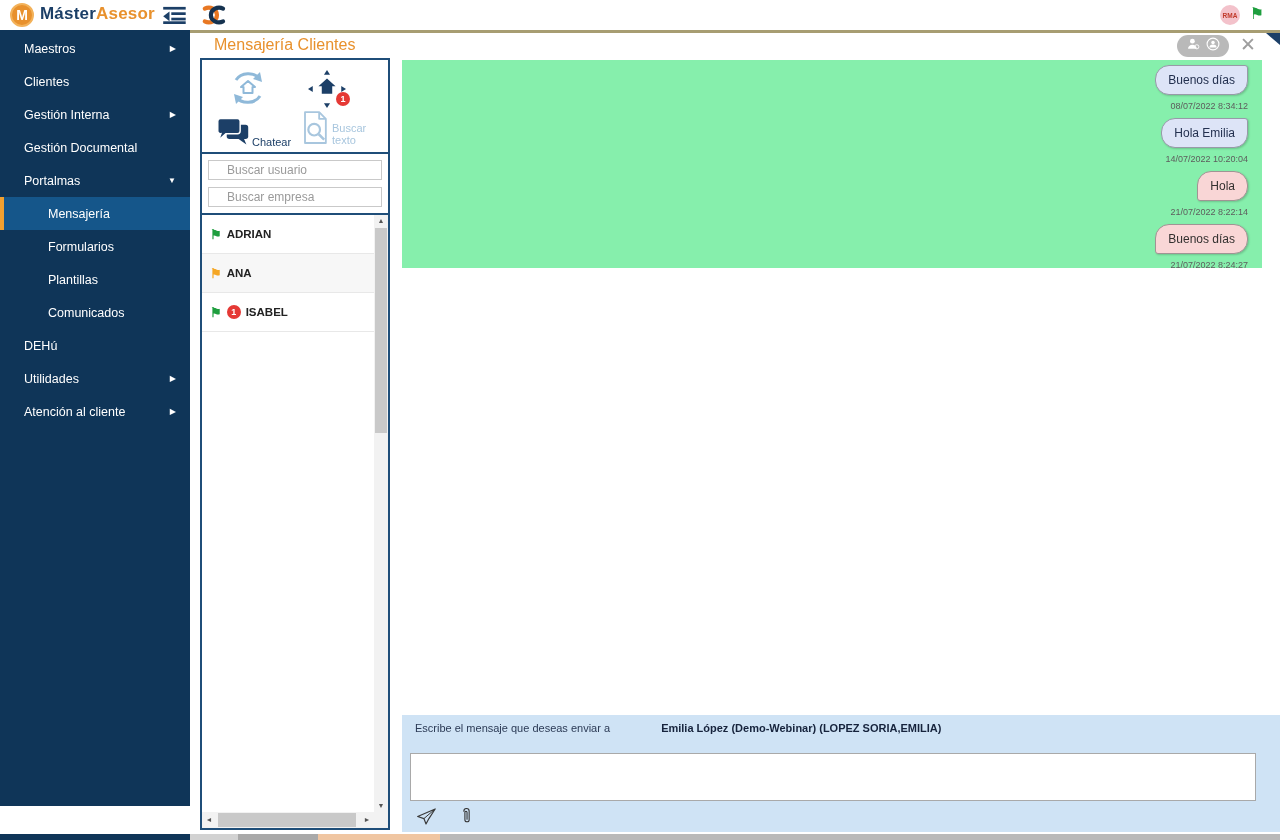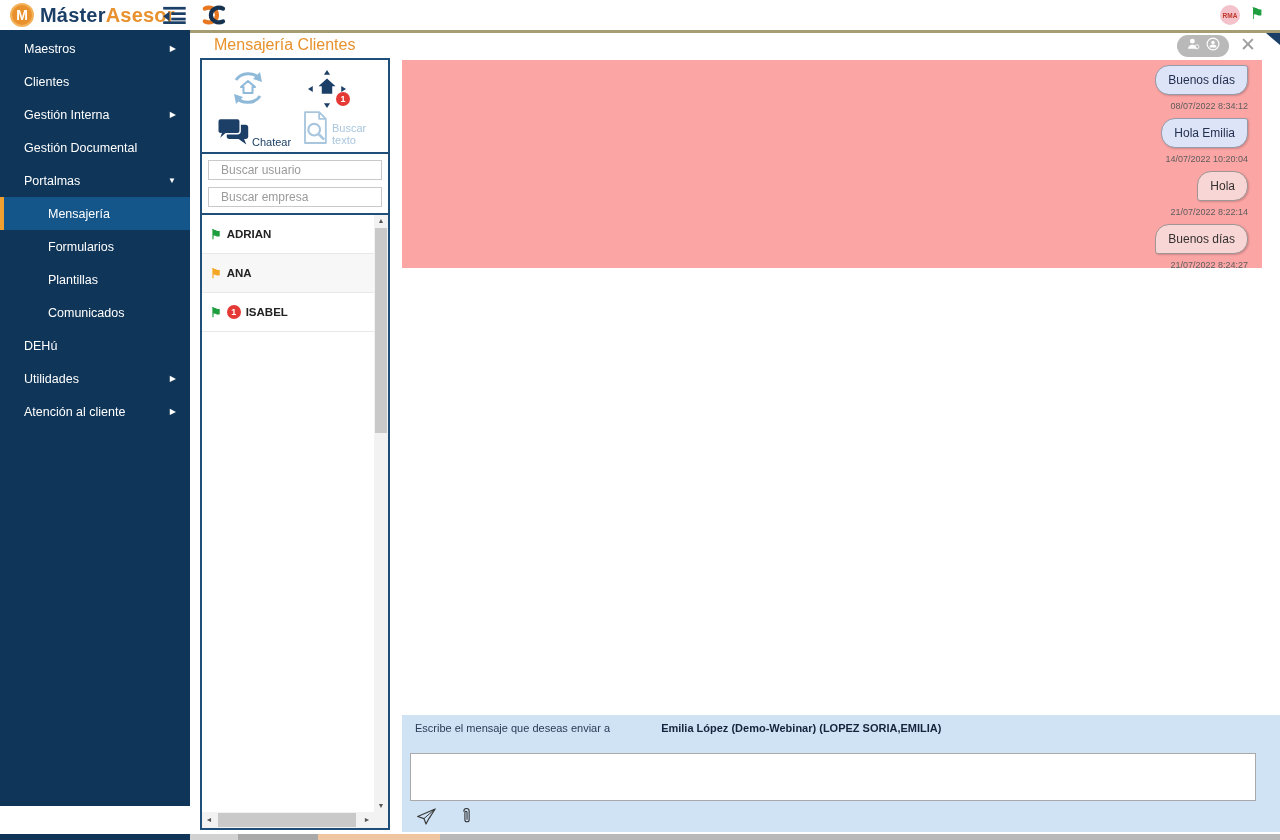--- a/index.html
+++ b/index.html
@@ -6,21 +6,21 @@
   body{
     width:1280px;height:840px;position:relative;overflow:hidden;
     background:#ffffff;font-family:"Liberation Sans",sans-serif;
     -webkit-font-smoothing:antialiased;
   }
   
   #topbar{position:absolute;left:0;top:0;width:1280px;height:30px;background:#fff;display:flex;align-items:center;}
   .brand-monogram{position:absolute;left:10px;top:3px;width:24px;height:24px;border-radius:50%;
     background:#e8912d;color:#fff;font-weight:bold;font-size:14px;display:flex;align-items:center;justify-content:center;
     border:2px solid #f3b25a;box-sizing:border-box;}
-  .brand-text{position:absolute;left:40px;top:4px;font-size:20px;font-weight:bold;letter-spacing:.2px;}
+  .brand-text{position:absolute;left:40px;top:4px;font-size:17px;font-weight:bold;letter-spacing:.2px;}
   .brand-text .p1{color:#1c3f67;}
   .brand-text .p2{color:#e8912d;}
   .collapse-icon{position:absolute;left:162px;top:6px;}
   .c-logo{position:absolute;left:198px;top:4px;}
   .topbar-avatar{position:absolute;right:40px;top:5px;width:20px;height:20px;border-radius:50%;
     background:#f3c2cb;color:#c0392b;font-size:6.5px;font-weight:bold;display:flex;align-items:center;justify-content:center;}
   .topbar-flag{position:absolute;right:16px;top:4px;color:#1e9e3e;font-size:16px;line-height:20px;}
   
   #tan-line{position:absolute;left:190px;top:30px;width:1090px;height:3px;background:#a79d72;}
   #corner-triangle{position:absolute;right:0px;top:33px;width:0;height:0;
@@ -43,21 +43,21 @@
   .tools-icons{height:92px;border-bottom:2px solid #1f4e79;position:relative;flex:none;}
   .ti-refresh{position:absolute;left:24px;top:6px;cursor:pointer;}
   .ti-movehome{position:absolute;left:106px;top:10px;cursor:pointer;}
   .ti-badge{position:absolute;left:134px;top:32px;width:14px;height:14px;border-radius:50%;background:#e53935;
     color:#fff;font-size:9px;font-weight:bold;display:flex;align-items:center;justify-content:center;}
   .ti-chat{position:absolute;left:14px;top:56px;display:flex;align-items:flex-end;cursor:pointer;}
   .ti-chat-label{font-size:11px;color:#1c3f67;margin-left:2px;margin-bottom:2px;}
   .ti-search{position:absolute;left:98px;top:50px;display:flex;align-items:flex-end;cursor:pointer;}
   .ti-search-label{font-size:11px;color:#a8c6de;margin-left:2px;margin-bottom:4px;}
   .tools-filters{border-bottom:2px solid #1f4e79;padding:6px;flex:none;display:flex;flex-direction:column;gap:7px;}
-  .tools-filters input{height:20px;border:1px solid #c9c9c9;font-size:12px;padding:1px 12px;
+  .tools-filters input{height:20px;border:1px solid #c9c9c9;font-size:12px;padding:1px 18px;
     font-family:"Liberation Sans",sans-serif;color:#333;outline:none;width:100%;box-sizing:border-box;}
   .tools-filters input::placeholder{color:#9a9a9a;}
   .contact-list{flex:1;position:relative;overflow:hidden;}
   .contact-rows{position:absolute;left:0;top:0;right:14px;}
   .contact-row{height:38px;display:flex;align-items:center;padding-left:8px;border-bottom:1px solid #e8e8e8;
     font-size:11.5px;font-weight:600;color:#222;cursor:pointer;gap:5px;background:#fff;}
   .contact-row.alt{background:#f7f7f7;}
   .flag{font-size:13px;line-height:13px;}
   .flag.green{color:#1e9e3e;}
   .flag.orange{color:#f5a623;}
@@ -67,21 +67,21 @@
   .v-thumb{position:absolute;left:1px;right:1px;top:13px;height:205px;background:#c9c9c9;}
   .v-arrow{position:absolute;left:0;width:14px;height:12px;font-size:7px;color:#555;text-align:center;line-height:12px;}
   .v-arrow.up{top:0;}
   .v-arrow.down{bottom:0;}
   .h-scroll{position:absolute;left:0;right:0;bottom:0;height:16px;background:#f2f2f2;}
   .h-thumb{position:absolute;top:1px;bottom:1px;left:16px;right:32px;background:#c9c9c9;}
   .h-arrow{position:absolute;top:0;width:14px;height:16px;font-size:7px;color:#555;text-align:center;line-height:16px;}
   .h-arrow.left{left:0;}
   .h-arrow.right{right:14px;}
   
-  #msg-area{position:absolute;left:402px;top:60px;width:860px;height:208px;background:#fca5a5;
+  #msg-area{position:absolute;left:402px;top:60px;width:860px;height:208px;background:#86efac;
     display:flex;flex-direction:column;padding:5px 14px 0 8px;box-sizing:border-box;}
   .msg-group{display:flex;flex-direction:column;margin-bottom:7px;}
   .msg-group.right{align-items:flex-end;}
   .msg-group.left{align-items:flex-end;}
   .bubble{font-size:12px;padding:7px 12px;border:1px solid #979aa8;box-shadow:1px 1px 2px rgba(0,0,0,.18);color:#23304f;}
   .bubble.blue{background:#dde4f7;border-radius:14px 3px 14px 14px;}
   .bubble.pink{background:#f9d6d6;border-color:#a09494;border-radius:14px 14px 14px 3px;color:#33302f;}
   .msg-time{font-size:9px;color:#5d5d5d;margin-top:6px;}
   
   #compose{position:absolute;left:402px;top:715px;width:878px;height:117px;background:#cfe3f5;box-sizing:border-box;}

